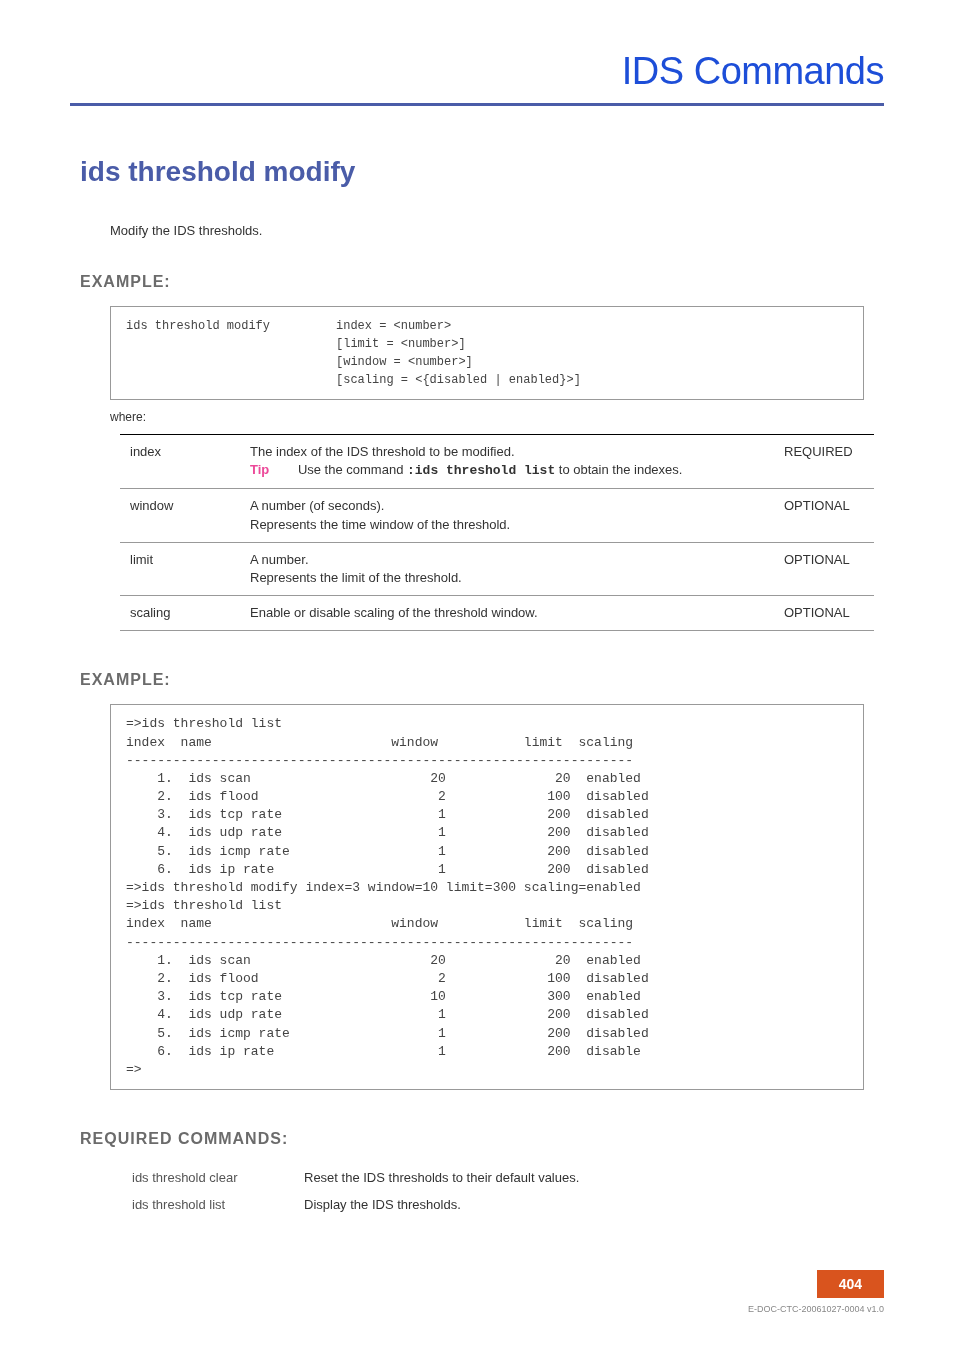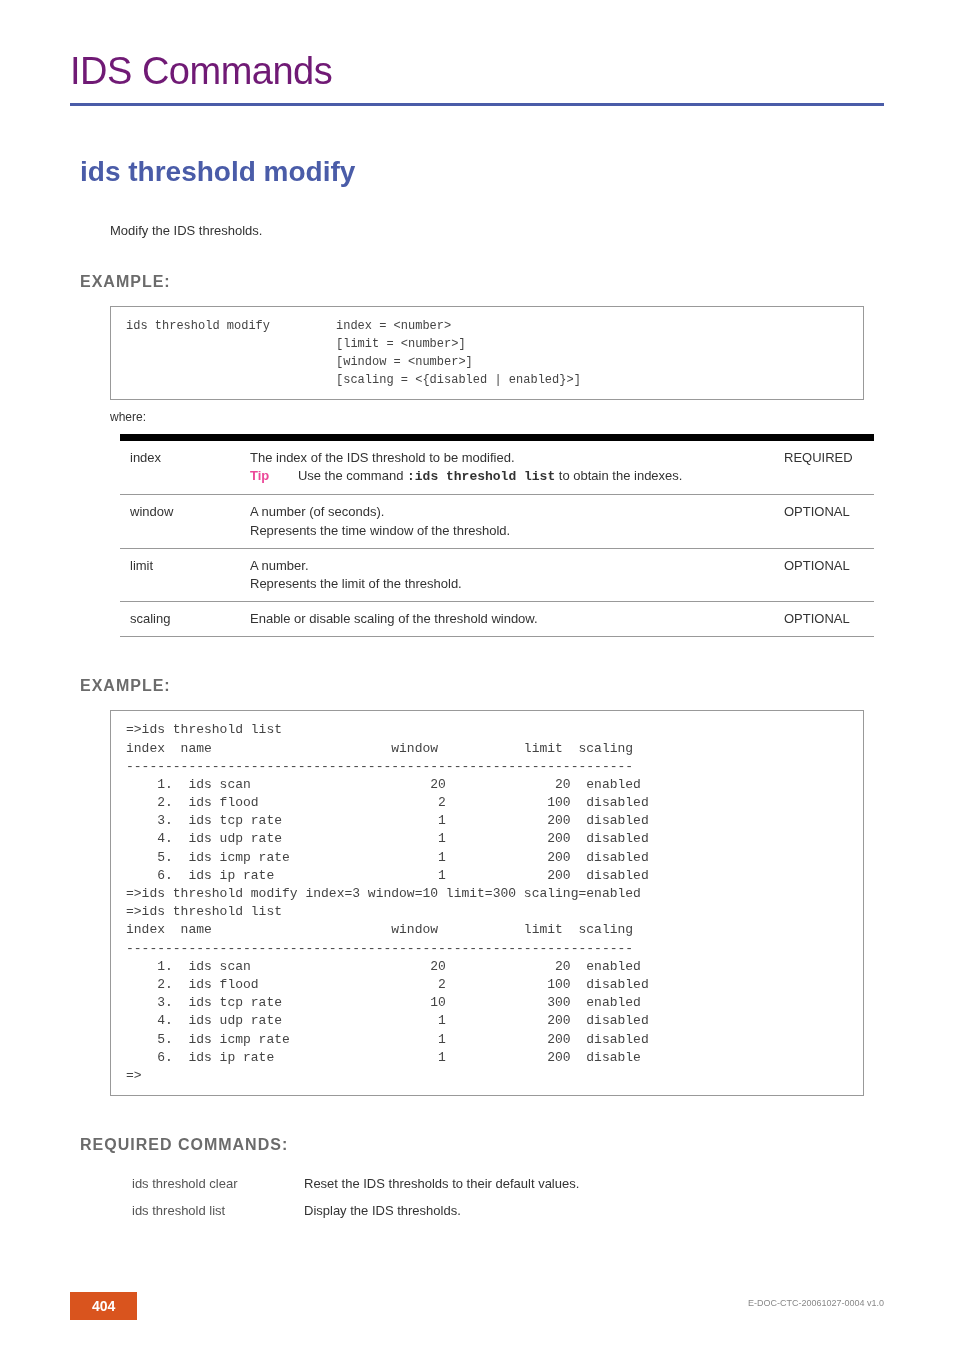--- a/index.html
+++ b/index.html
@@ -5,24 +5,24 @@
     * { margin: 0; padding: 0; box-sizing: border-box; }
     body {
       width: 954px;
       height: 1350px;
       font-family: Arial, Helvetica, sans-serif;
       background: #fff;
       position: relative;
       padding: 50px 70px 50px 70px;
     }
     .chapter-header {
-      text-align: left;
+      text-align: right;
       font-size: 38px;
       font-weight: normal;
-      color: #701a75;
+      color: #1d4ed8;
       letter-spacing: -0.5px;
       margin-bottom: 10px;
     }
     .header-rule {
       border: none;
       border-top: 3px solid #4a5ca8;
       margin-bottom: 50px;
     }
     .page-title {
       font-size: 28px;
@@ -69,21 +69,21 @@
       font-size: 13px;
       color: #333;
       margin-bottom: 40px;
     }
     .param-table td {
       padding: 8px 10px;
       border-bottom: 1px solid #999;
       vertical-align: top;
       line-height: 1.4;
     }
-    .param-table tr:first-child td { border-top: 7px solid #000000; }
+    .param-table tr:first-child td { border-top: 1px solid #000000; }
     .param-name { width: 120px; }
     .param-req { width: 100px; text-align: left; }
     .tip-label { color: #ec4899; font-weight: bold; padding-right: 25px; }
     .mono { font-family: "Courier New", monospace; font-weight: bold; }
     .example-box {
       border: 1px solid #999;
       padding: 10px 15px;
       margin: 0 20px 40px 40px;
       font-family: "Courier New", monospace;
       font-size: 13px;
@@ -96,26 +96,27 @@
       font-size: 13px;
       color: #333;
     }
     .related-table td {
       padding: 5px 10px 5px 0;
       vertical-align: top;
     }
     .related-cmd { width: 170px; color: #555; }
     .footer {
       position: absolute;
-      bottom: 30px;
+      bottom: 36px;
       left: 70px;
       right: 70px;
       display: flex;
       justify-content: space-between;
-      align-items: flex-start;
+      align-items: flex-end;
+      flex-direction: column;
     }
     .page-number {
       background: #d9541e;
       color: #fff;
       font-weight: bold;
       font-size: 14px;
       padding: 6px 22px 6px 22px;
     }
     .doc-id {
       font-size: 9px;

